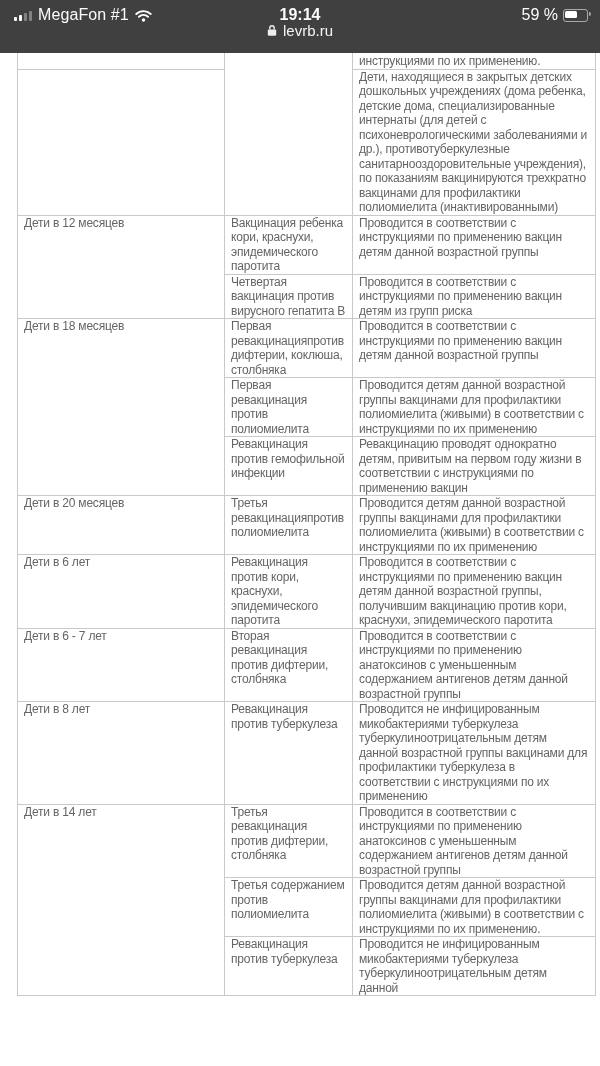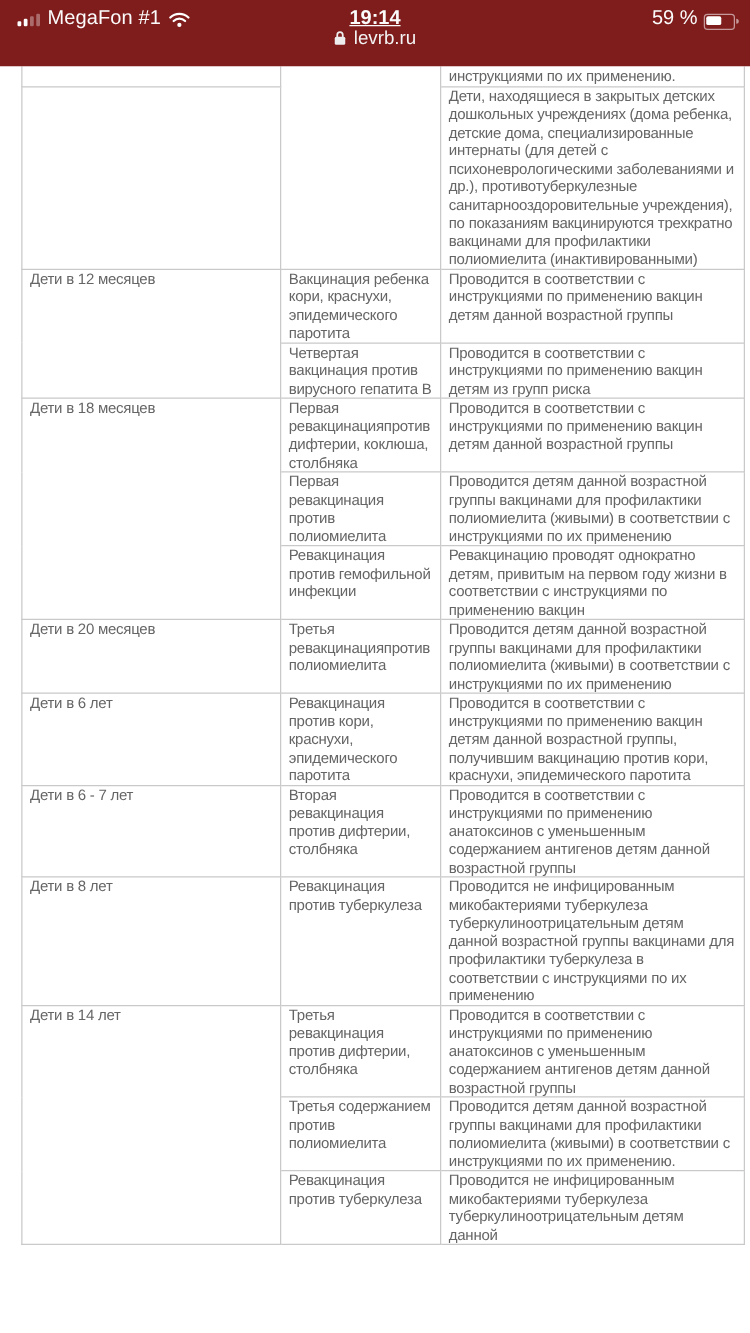--- a/index.html
+++ b/index.html
@@ -7,44 +7,44 @@
     width:600px; height:1066px;
     background:#ffffff;
     font-family:"Liberation Sans", sans-serif;
     position:relative;
     overflow:hidden;
   }
 
   
   .status-bar {
     position:absolute; top:0; left:0; width:600px; height:53px;
-    background:#7f1d1d; color:#fbfbfb;
+    background:#404040; color:#fbfbfb;
     z-index:10;
   }
   .sb-top {
     position:relative; height:30px;
   }
   .sb-left {
     position:absolute; left:14px; top:6px;
     display:flex; align-items:center; gap:6px;
   }
   .signal-bars { display:flex; align-items:flex-end; gap:2px; height:11px; }
   .signal-bars i { display:block; width:3px; border-radius:1px; background:#ffffff; }
   .signal-bars i:nth-child(1){ height:4px; }
   .signal-bars i:nth-child(2){ height:6px; }
   .signal-bars i:nth-child(3){ height:8px;  background:rgba(255,255,255,0.35); }
   .signal-bars i:nth-child(4){ height:10px; background:rgba(255,255,255,0.35); }
   .carrier { font-size:16px; letter-spacing:0.1px; }
   .sb-time {
     position:absolute; left:0; top:6px; width:100%;
-    text-align:center; font-size:16px; font-weight:600;text-decoration:underline;
+    text-align:center; font-size:16px; font-weight:600;
   }
   .sb-right {
     position:absolute; right:12px; top:6px;
-    display:flex; align-items:flex-end; gap:5px;
+    display:flex; align-items:center; gap:5px;
   }
   .batt-pct { font-size:16px; }
   .battery { position:relative; width:23px; height:11px;
     border:1px solid rgba(255,255,255,0.55); border-radius:3px; }
   .battery .fill { position:absolute; left:1px; top:1px; height:7px; width:12px;
     background:#ffffff; border-radius:1.5px; }
   .battery .nub { position:absolute; right:-4px; top:2.5px; width:2px; height:4px;
     background:rgba(255,255,255,0.55); border-radius:0 2px 2px 0; }
   .sb-url {
     position:absolute; top:19px; left:0; width:100%; height:23px;

